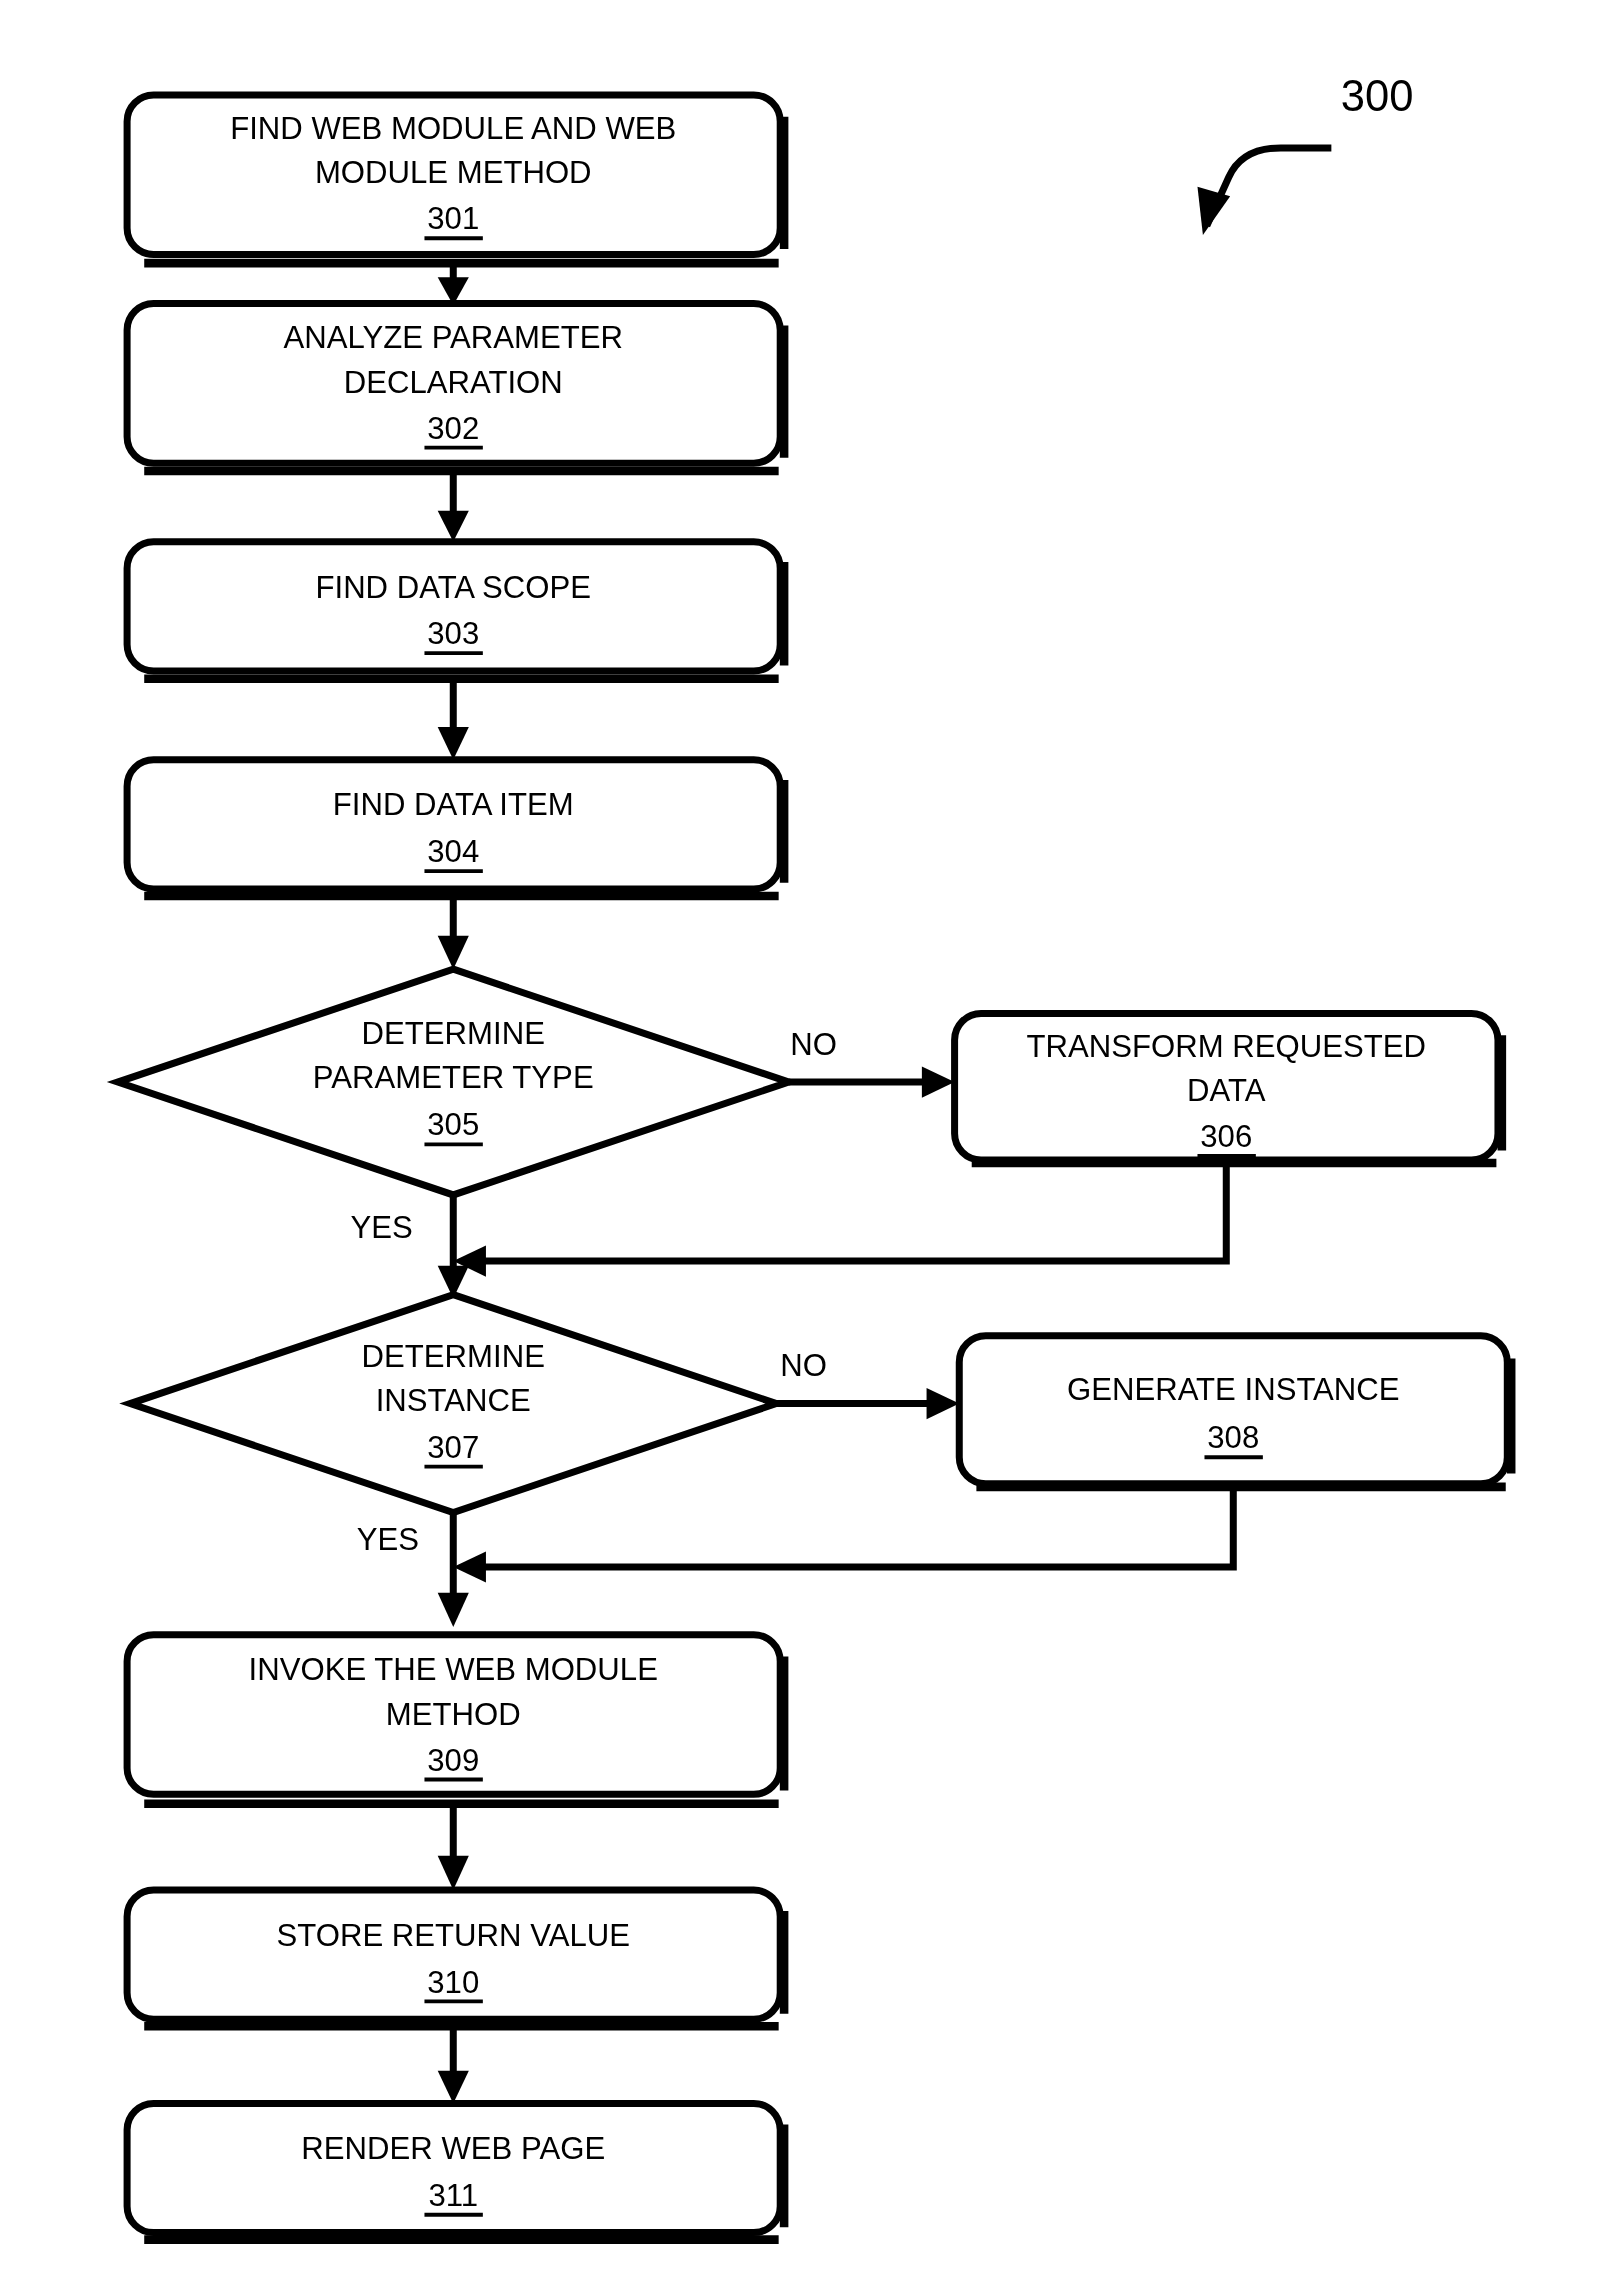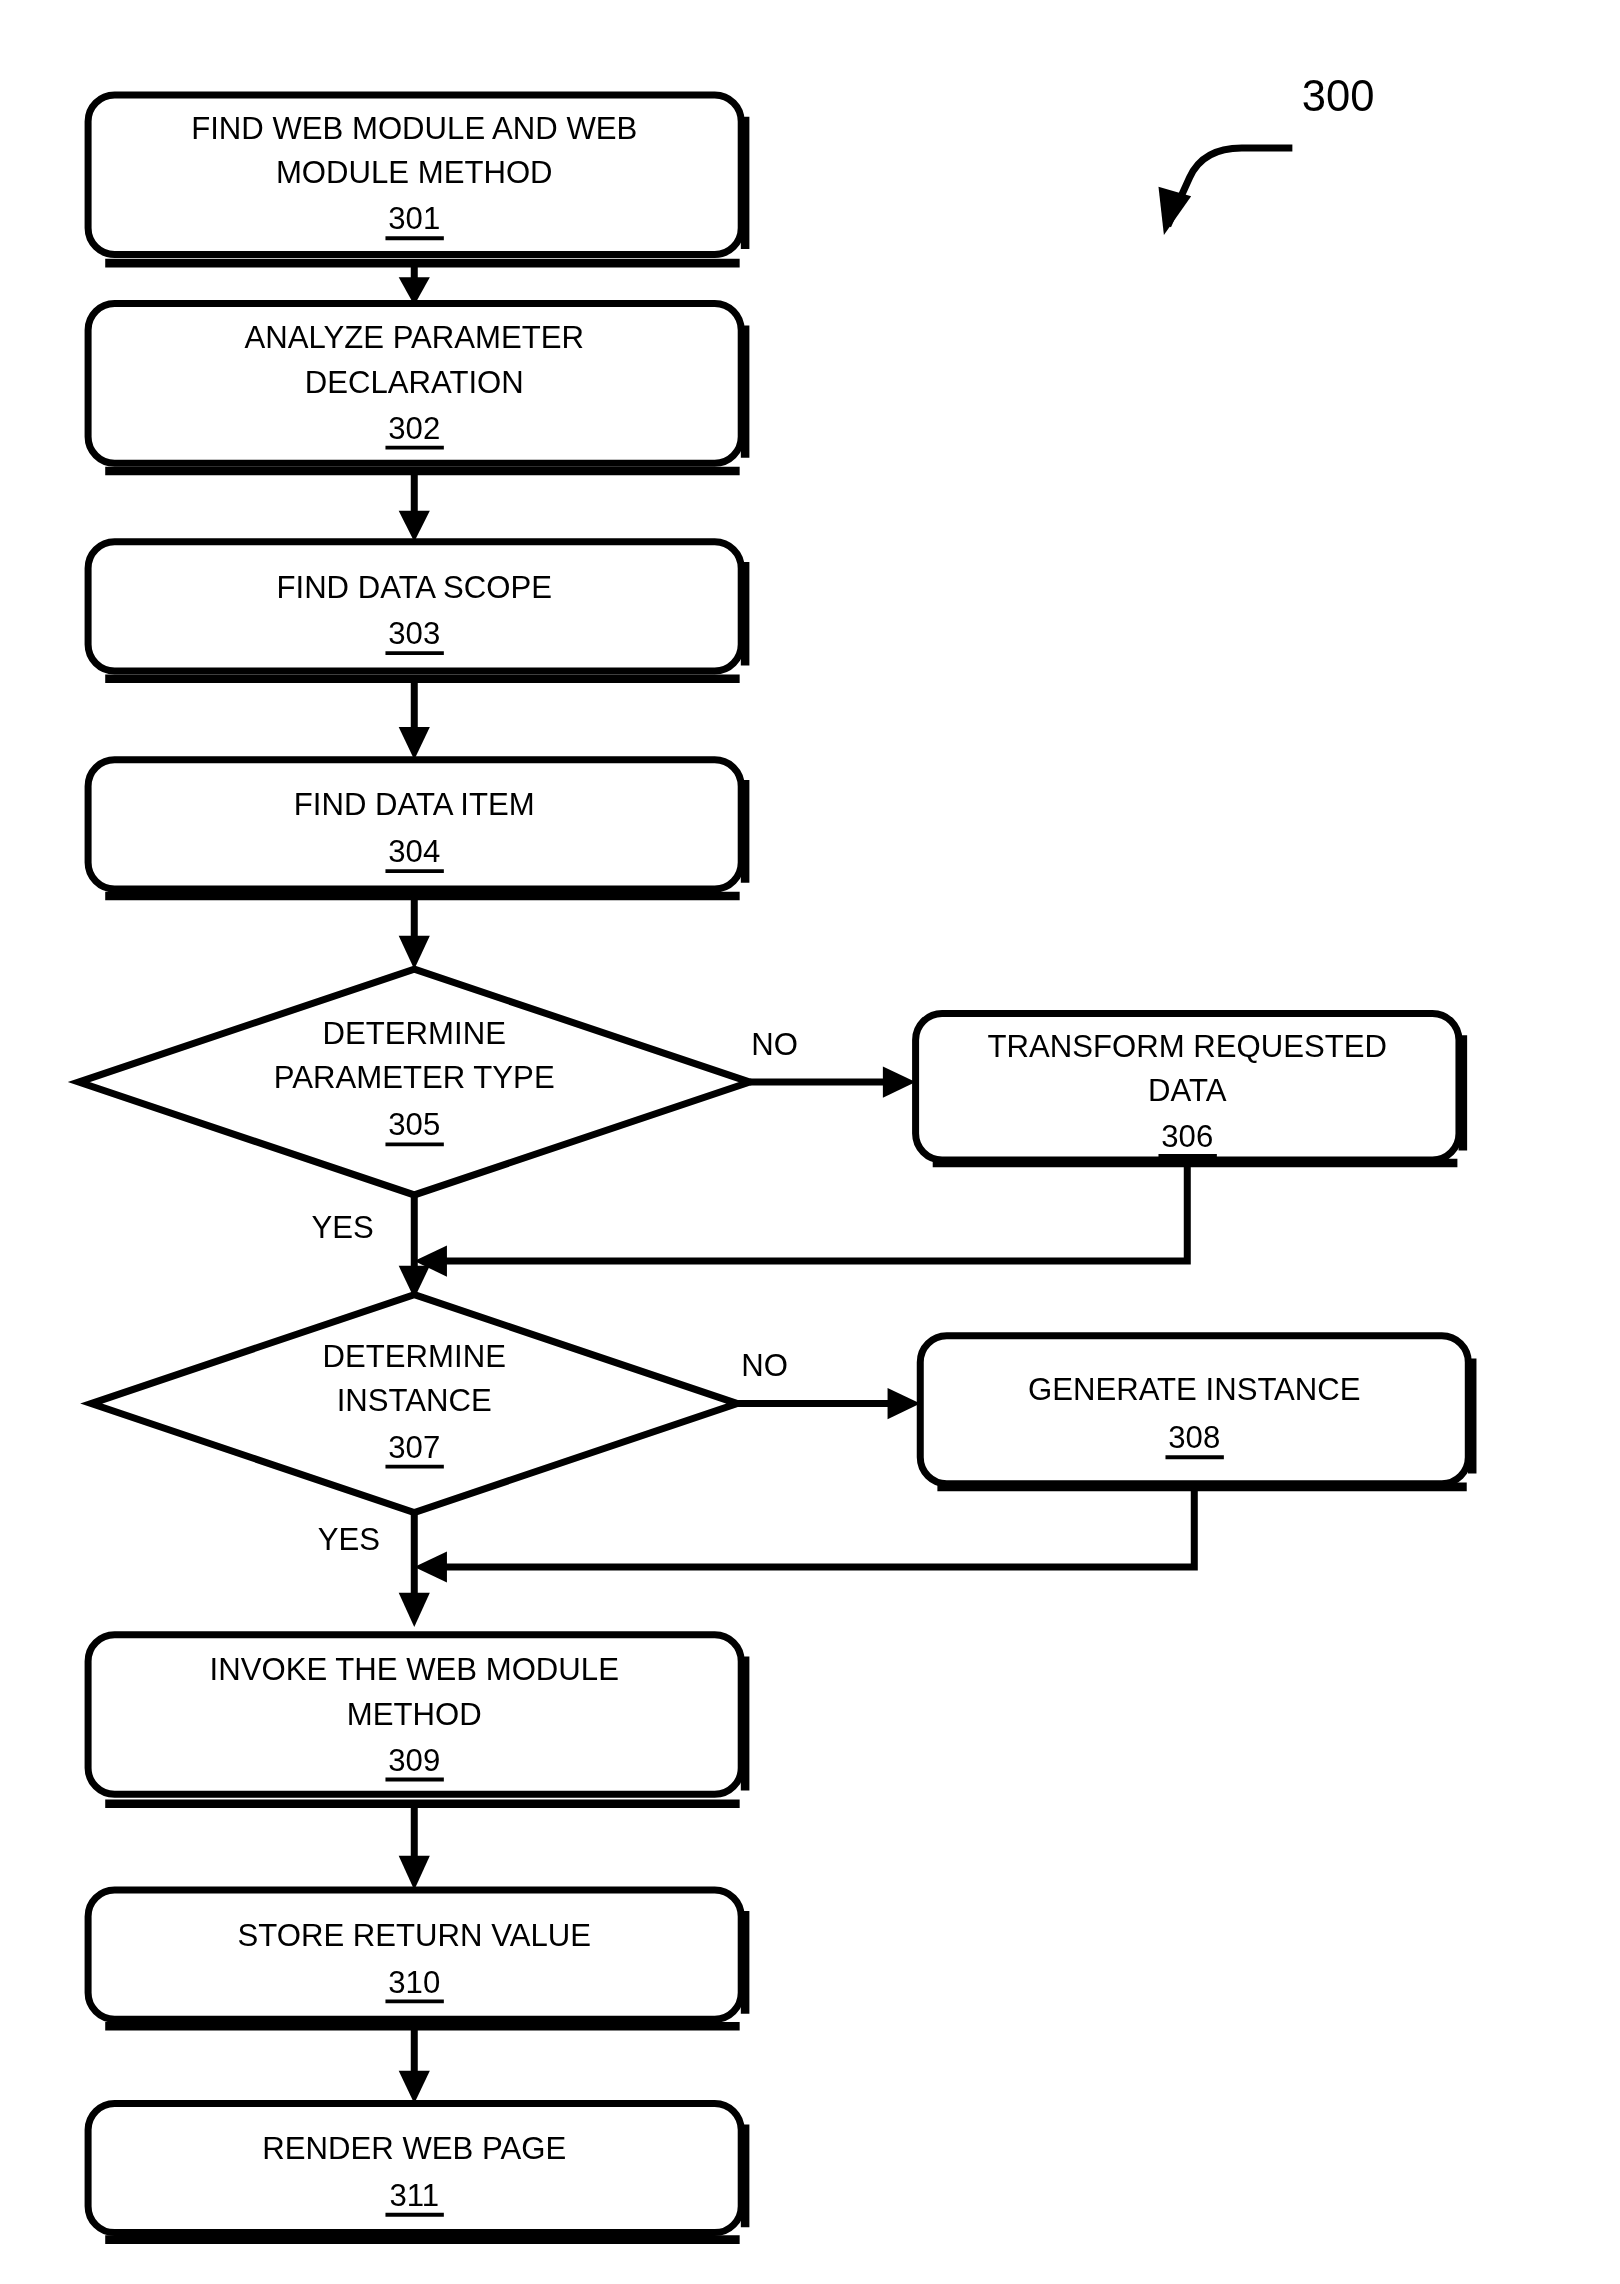--- a/index.html
+++ b/index.html
@@ -9,20 +9,21 @@
   }
   body {
     font-family: "Liberation Sans", sans-serif;
   }
   #figure-root {
     position: relative;
     width: 1548px;
     height: 2284px;
     background: #ffffff;
     overflow: hidden;
+    padding-left: 39px;
   }
   svg.flow {
     display: block;
     width: 1621px;
     height: 2284px;
   }
   .node-shape {
     fill: #ffffff;
     stroke: #000000;
     stroke-width: 9;

